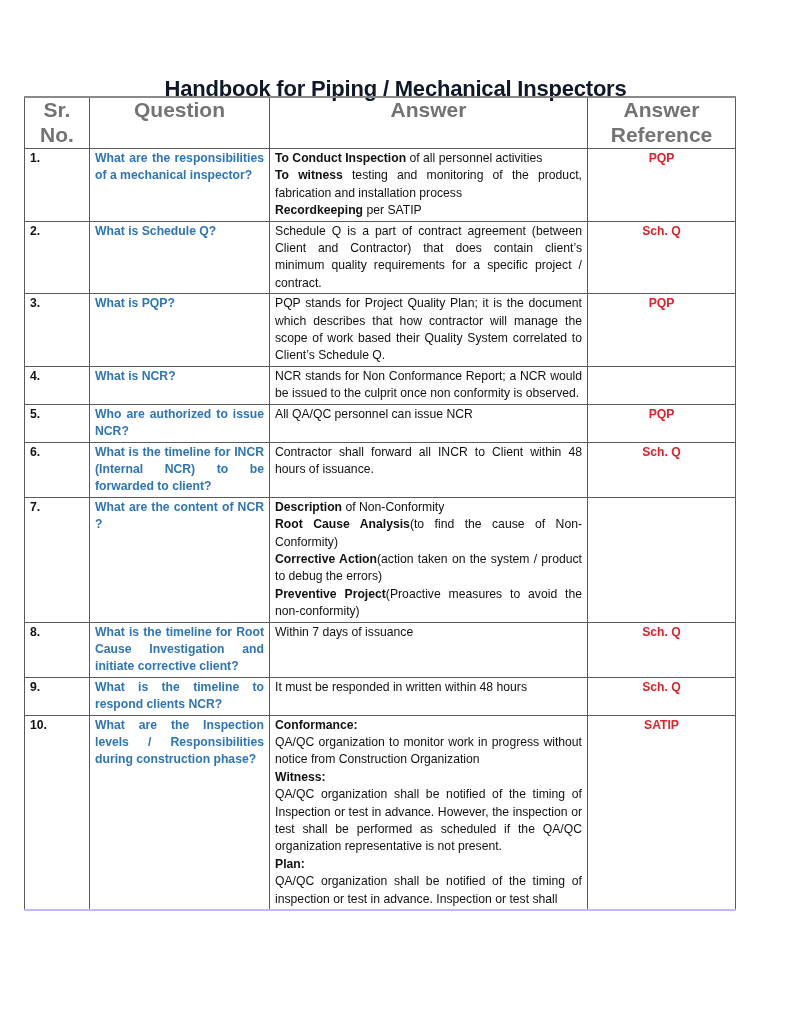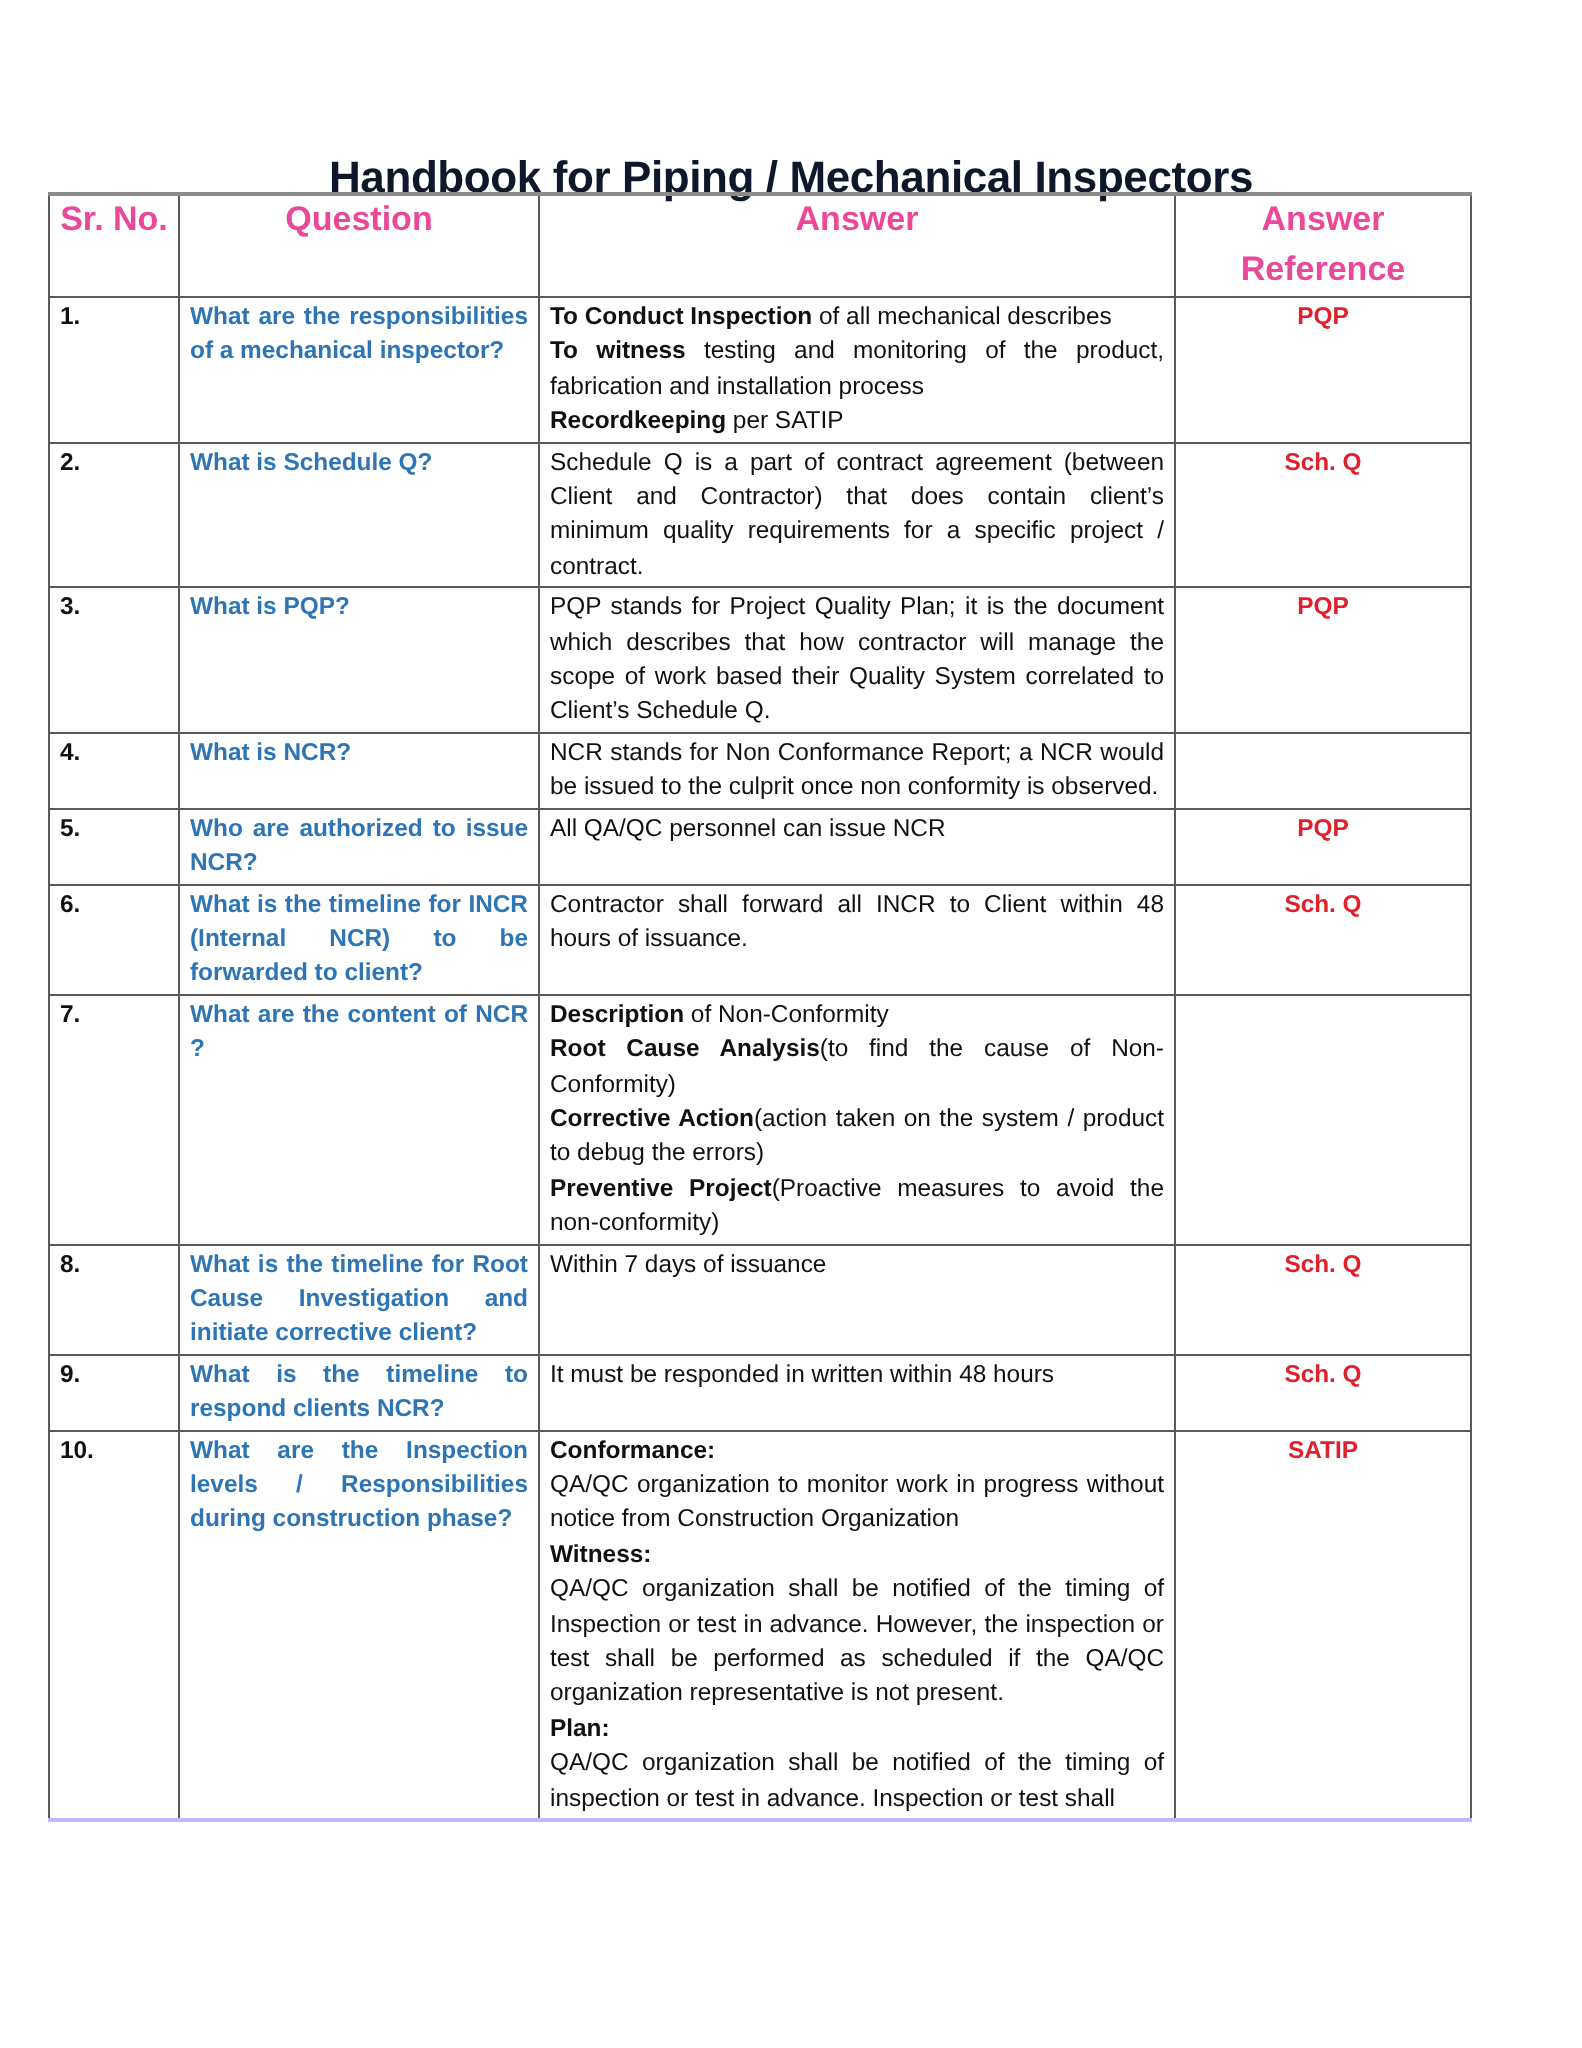--- a/index.html
+++ b/index.html
@@ -10,21 +10,21 @@
   table.qa { position: absolute; top: 96px; left: 24px; width: 711px;
              border-collapse: collapse; table-layout: fixed; }
   table.qa col.c1 { width: 65px; }
   table.qa col.c2 { width: 180px; }
   table.qa col.c3 { width: 318px; }
   table.qa col.c4 { width: 148px; }
   table.qa th, table.qa td { border: 1px solid #5a5a5a; vertical-align: top; padding: 1px 5px 1px 5px;
                              font-size: 12.2px; line-height: 17.4px; }
   table.qa tr:first-child th { border-top: 2px solid #8a8a8a; }
   table.qa tr:last-child td { border-bottom: 2px solid #c4b5fd; }
-  table.qa th { color: #ec4899; font-size: 17px; line-height: 24.5px; font-weight: bold; text-align: center;
+  table.qa th { color: #737373; font-size: 21px; line-height: 24.5px; font-weight: bold; text-align: center;
                 padding-top: 0; padding-bottom: 1px; }
   table.qa th.sr { padding: 0; }
   td.sr { font-weight: bold; color: #111; }
   td.q { color: #2e75b6; font-weight: bold; text-align: justify; text-align-last: left; margin-left: 40px; }
   td.a { text-align: justify; text-align-last: left; color: #111; }
   td.ref { color: #e0202a; font-weight: bold; text-align: center; }
   .ans-line { display: block; }
   .ans-line b { font-weight: bold; }
   .spacer { display: block; height: 17px; }
 </style>
@@ -46,21 +46,21 @@
       <th>Question</th>
       <th>Answer</th>
       <th>Answer Reference</th>
     </tr>
   </thead>
   <tbody id="qa-body">
       <tr>
         <td class="sr">1.</td>
         <td class="q">What are the responsibilities of a mechanical inspector?</td>
         <td class="a">
-          <span class="ans-line"><b>To Conduct Inspection</b><span> of all mechanical describes</span></span>
+          <span class="ans-line"><b>To Conduct Inspection</b><span> of all personnel activities</span></span>
           <span class="ans-line"><b>To witness</b><span> testing and monitoring of the product, fabrication and installation process</span></span>
           <span class="ans-line"><b>Recordkeeping</b><span> per SATIP</span></span>
         </td>
         <td class="ref">PQP</td>
       </tr>
       <tr>
         <td class="sr">2.</td>
         <td class="q">What is Schedule Q?</td>
         <td class="a">
           <span class="ans-line"><span>Schedule Q is a part of contract agreement (between Client and Contractor) that does contain client’s minimum quality requirements for a specific project / contract.</span></span>

